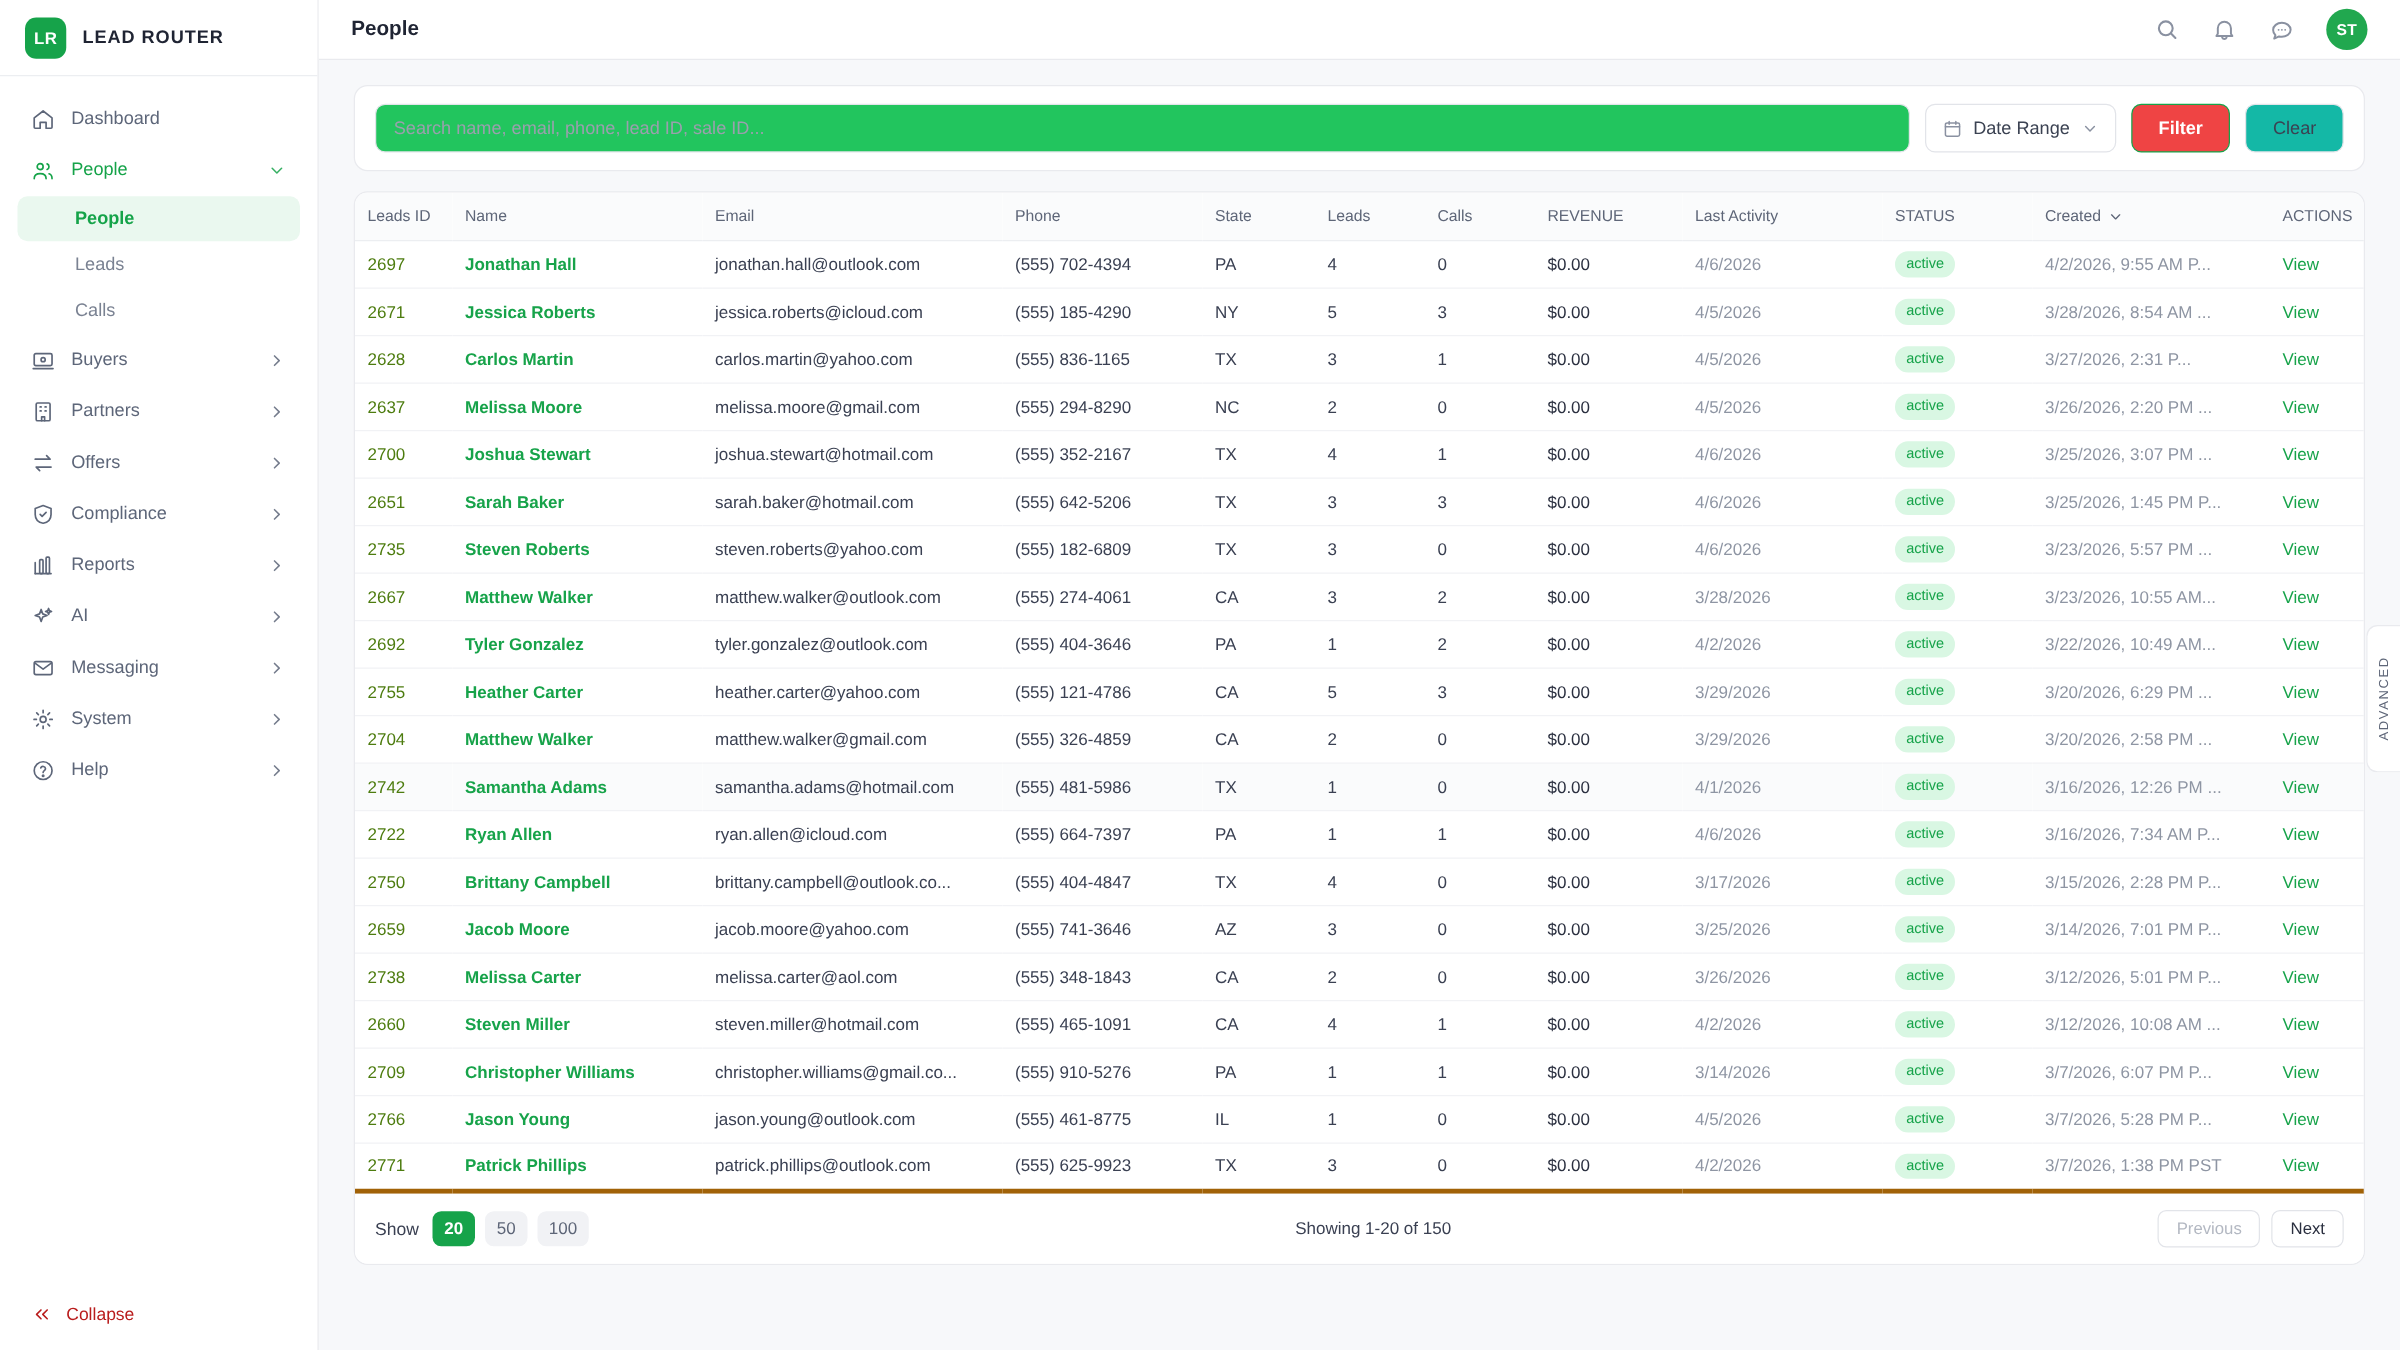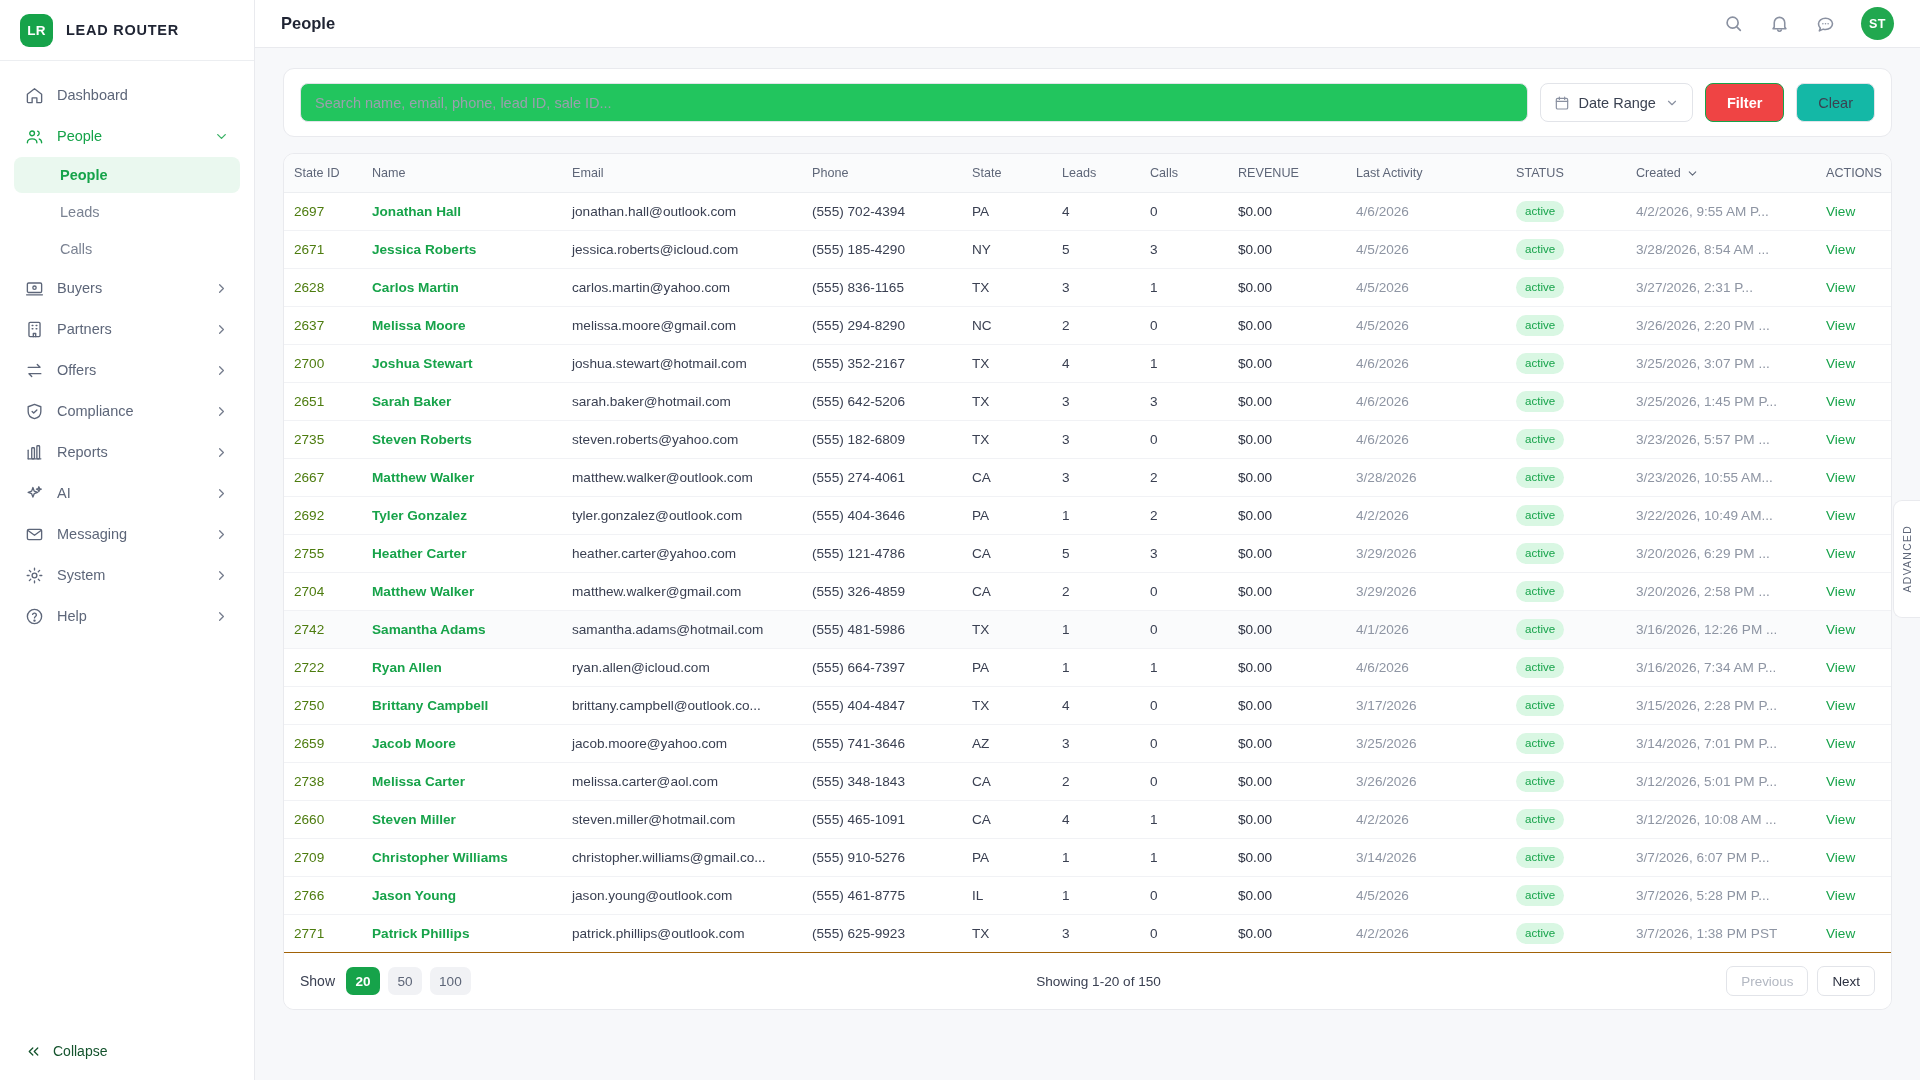--- a/index.html
+++ b/index.html
@@ -42,21 +42,21 @@
   .nav-item .chev { width: 15px; height: 15px; flex: 0 0 15px; opacity: .85; }
   .nav-item.active { color: #15a349; }
   .sub-item {
     height: 36px; display: flex; align-items: center;
     padding: 0 11px 0 46px; border-radius: 8px;
     font-size: 14.5px; color: #7a8292; cursor: pointer; margin-bottom: 1px;
   }
   .sub-item.selected { background: #eaf8ef; color: #15a349; font-weight: 600; }
   .collapse {
     height: 58px; display: flex; align-items: center; gap: 11px;
-    padding: 0 25px; color: #14532d; font-size: 14px; cursor: pointer;
+    padding: 0 25px; color: #b91c1c; font-size: 14px; cursor: pointer;
   }
 
   
   .main { flex: 1 1 auto; height: 1080px; display: flex; flex-direction: column; min-width: 0; }
   .topbar {
     height: 48px; background: #ffffff; border-bottom: 1px solid #e9eaee;
     display: flex; align-items: center; padding: 0 26px; flex: 0 0 48px;
   }
   .page-title { font-size: 16.5px; font-weight: bold; color: #1f2433; }
   .topbar-right { margin-left: auto; display: flex; align-items: center; gap: 25px; }
@@ -106,21 +106,21 @@
     padding: 12px 10px; border-bottom: 1px solid #eceef1; white-space: nowrap;
     overflow: hidden;
   }
   th .sortable { display: inline-flex; align-items: center; gap: 5px; cursor: pointer; }
   td {
     font-size: 13.6px; color: #3a4052; padding: 0 10px; height: 38px;
     border-bottom: 1px solid #f1f2f5; white-space: nowrap;
     overflow: hidden; text-overflow: ellipsis;
   }
   tbody tr.hl { background: #fafbfc; }
-  tbody tr:last-child td { border-bottom: 1px solid #a16207; }
+  tbody tr:last-child td { border-bottom: 4px solid #a16207; }
   .c-id { color: #4d7c0f; }
   .c-name { color: #17a34a; font-weight: 600; cursor: pointer; }
   .c-muted { color: #8e95a3; }
   .c-rev { color: #2b3040; }
   .badge {
     display: inline-block; background: #d9f7e3; color: #16a34a;
     font-size: 11.6px; padding: 3px 9px; border-radius: 11px; line-height: 1.25;
   }
   .view-link { color: #17a34a; cursor: pointer; }
 
@@ -368,21 +368,21 @@
               <col style="width:88px">
             <col style="width:88px">
               <col style="width:118px">
               <col style="width:160px">
             <col style="width:120px">
               <col style="width:190px">
               <col style="width:78px">
           </colgroup>
           <thead>
             <tr>
-              <th>State ID</th>
+              <th>Leads ID</th>
               <th>Name</th>
               <th>Email</th>
               <th>Phone</th>
               <th>State</th>
               <th>Leads</th>
               <th>Calls</th>
               <th>REVENUE</th>
               <th>Last Activity</th>
               <th>STATUS</th>
               <th>

